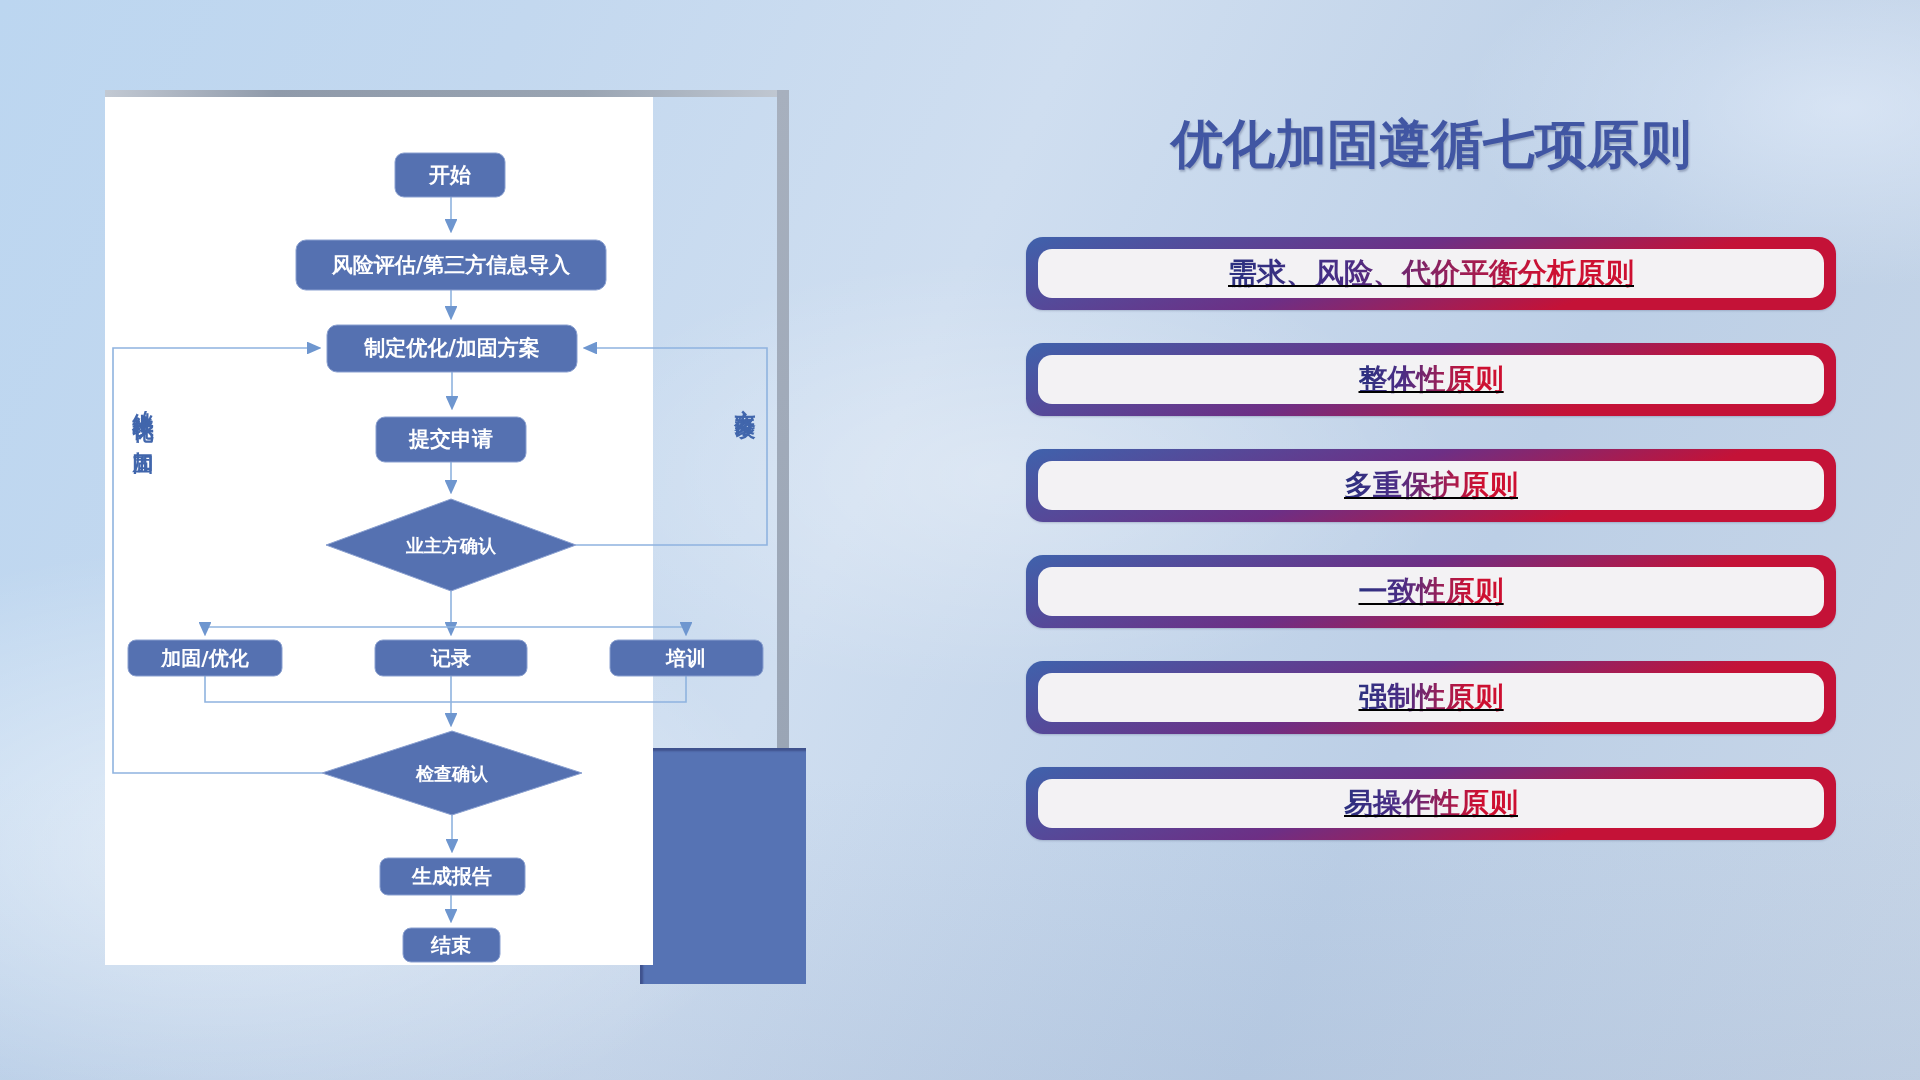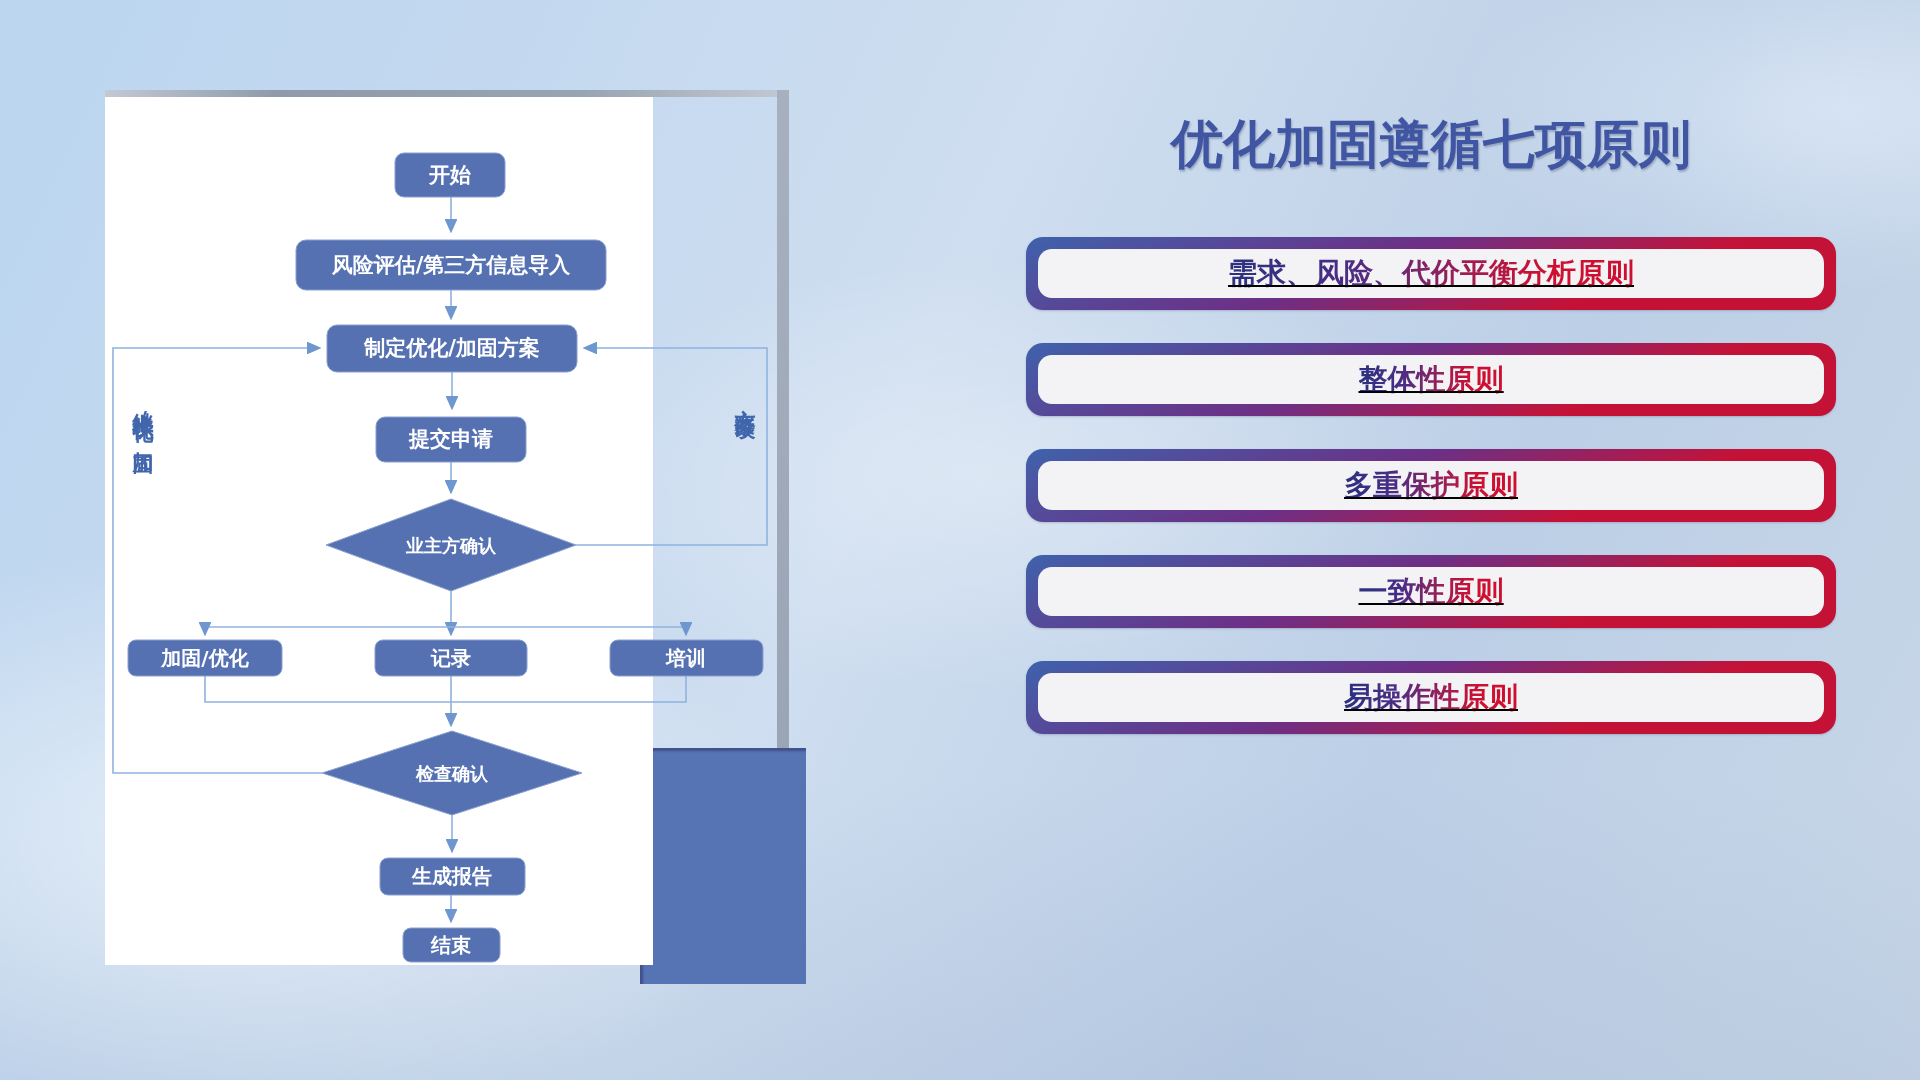--- a/index.html
+++ b/index.html
@@ -159,18 +159,23 @@
         <span class="principle-text">多重保护原则</span>
       </div>
     </div>
     <div class="principle">
       <div class="principle-inner">
         <span class="principle-text">一致性原则</span>
       </div>
     </div>
     <div class="principle">
       <div class="principle-inner">
+        <span class="principle-text">强制性原则</span>
+      </div>
+    </div>
+    <div class="principle">
+      <div class="principle-inner">
         <span class="principle-text">易操作性原则</span>
       </div>
     </div>
   </div>
 
 </div>
 
 </body></html>

